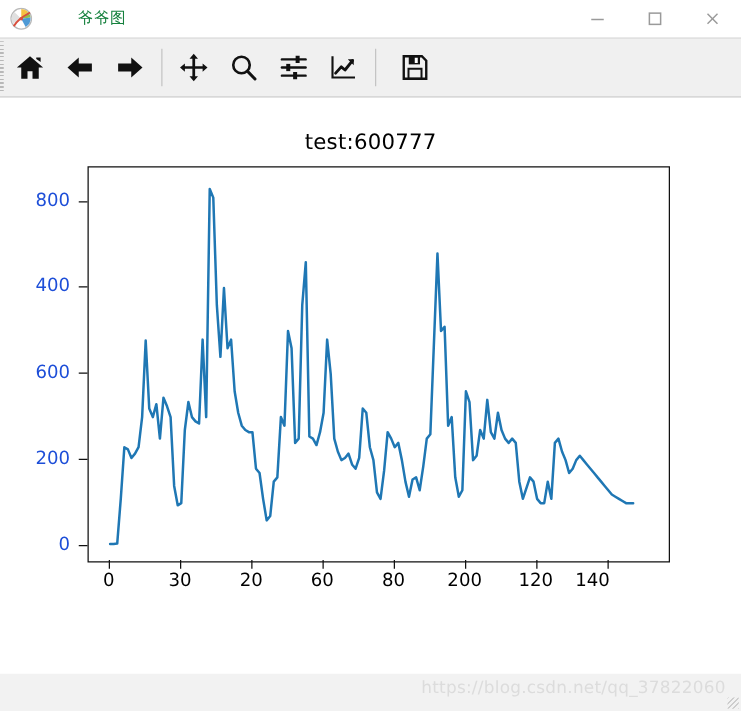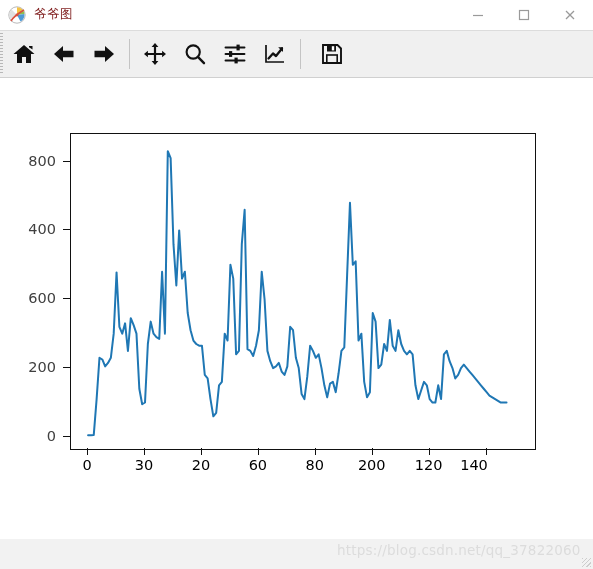--- a/index.html
+++ b/index.html
@@ -10,21 +10,21 @@
     position:relative;
   }
   
   #titlebar{
     height:29px;width:593px;background:#ffffff;
     display:flex;align-items:center;position:relative;
     border-bottom:1px solid #ffffff;
   }
   #app-icon{width:18px;height:18px;margin-left:8px;margin-right:8px;position:relative;flex:0 0 auto;}
   #app-icon svg{display:block;}
-  #win-title{font-size:12.5px;color:#7f1d1d;letter-spacing:.5px;}
+  #win-title{font-size:12.5px;color:#15803d;letter-spacing:.5px;margin-left:28px;}
   #win-buttons{position:absolute;right:0;top:0;height:29px;display:flex;align-items:center;}
   .winbtn{width:46px;height:29px;display:flex;align-items:center;justify-content:center;color:#9a9a9a;font-size:13px;}
   .winbtn svg{display:block;}
   
   #toolbar{
     height:48px;width:593px;background:#f0f0f0;
     border-top:1px solid #dcdcdc;border-bottom:1px solid #d0d0d0;
     display:flex;align-items:center;position:relative;
     box-sizing:border-box;
   }
@@ -39,21 +39,21 @@
   #figure{position:absolute;left:0;top:79px;width:593px;height:460px;background:#ffffff;}
   #chart-title{
     position:absolute;left:0;top:25px;width:593px;text-align:center;
     font-size:17px;color:#000;letter-spacing:.2px;
   }
   #plot-area{
     position:absolute;left:70px;top:54px;width:466px;height:317px;
     border:1.1px solid #111;box-sizing:border-box;background:#fff;
   }
   #plot-svg{position:absolute;left:0;top:0;}
-  .ytick-label{position:absolute;right:0;transform:translateY(-50%);font-size:14.5px;color:#404040;text-align:right;width:44px;}
+  .ytick-label{position:absolute;right:0;transform:translateY(-50%);font-size:14.5px;color:#1d4ed8;text-align:right;width:44px;}
   .ytick-mark{position:absolute;left:63px;width:7px;height:1.1px;background:#111;}
   .xtick-label{position:absolute;top:0;transform:translateX(-50%);font-size:14.5px;color:#000;}
   .xtick-mark{position:absolute;top:0;width:1.1px;height:7px;background:#111;}
   
   #controls{
     position:absolute;left:0;top:489px;width:593px;height:46px;
     display:flex;align-items:center;
   }
   
   #footer-strip{position:absolute;left:0;top:539px;width:593px;height:30px;background:#f2f2f2;}
@@ -152,20 +152,21 @@
       <path d="M3 3 H17.5 L21 6.5 V21 H3 Z" fill="none" stroke="#111" stroke-width="1.9"></path>
       <rect x="7" y="3" width="9" height="6.5" fill="#111"></rect>
       <rect x="11.8" y="4.2" width="2.4" height="4.2" fill="#fff"></rect>
       <rect x="6.8" y="13" width="10.4" height="8" fill="none" stroke="#111" stroke-width="1.6"></rect>
     </svg>
   </div>
 </div>
 
 <div id="figure">
 
+  <div id="chart-title">test:600777</div>
 
   <div id="plot-area">
     <svg id="plot-svg" width="464" height="315" viewBox="0 0 464 315">
       <polyline id="series-line" fill="none" stroke="#1f77b4" stroke-width="2" stroke-linejoin="round" stroke-linecap="round" points="17.08,301.23 19.93,301.23 22.77,300.89 25.62,265.08 28.47,223.77 31.31,225.49 34.16,232.38 37.01,228.93 39.85,223.77 42.70,199.67 45.55,138.39 48.39,192.79 51.24,199.67 54.09,189.34 56.93,216.89 59.78,184.18 62.63,191.07 65.47,199.67 68.32,254.75 71.17,270.25 74.01,268.52 76.86,210.00 79.71,187.62 82.55,199.67 85.40,203.11 88.25,204.84 91.09,137.70 93.94,199.67 96.79,17.21 99.63,24.10 102.48,110.16 105.33,151.48 108.17,96.39 111.02,144.59 113.87,137.70 116.71,179.02 119.56,196.23 122.40,206.56 125.25,210.00 128.10,211.72 130.94,211.72 133.79,240.98 136.64,244.43 139.48,265.08 142.33,282.30 145.18,278.85 148.02,251.31 150.87,247.87 153.72,199.67 156.56,206.56 159.41,130.82 162.26,144.59 165.10,220.33 167.95,216.89 170.80,110.16 173.64,75.74 176.49,215.16 179.34,216.89 182.18,222.05 185.03,211.72 187.88,196.23 190.72,137.70 193.57,165.25 196.42,216.89 199.26,227.21 202.11,234.10 204.96,232.38 207.80,228.93 210.65,237.54 213.50,240.98 216.34,232.38 219.19,192.79 222.04,196.23 224.88,223.77 227.73,234.10 230.58,259.92 233.42,265.08 236.27,242.70 239.12,211.72 241.96,216.89 244.81,223.77 247.66,220.33 250.50,234.10 253.35,251.31 256.20,263.36 259.04,249.59 261.89,247.87 264.74,258.20 267.58,239.26 270.43,216.89 273.28,213.44 276.12,141.15 278.97,68.85 281.82,130.82 284.66,127.38 287.51,206.56 290.36,199.67 293.20,247.87 296.05,263.36 298.90,258.20 301.74,179.02 304.59,187.62 307.44,234.10 310.28,230.66 313.13,210.00 315.98,216.89 318.82,185.90 321.67,211.72 324.52,216.89 327.36,196.23 330.21,210.00 333.06,216.89 335.90,220.33 338.75,216.89 341.60,220.33 344.44,251.31 347.29,265.08 350.13,256.48 352.98,247.87 355.83,251.31 358.67,265.08 361.52,268.52 364.37,268.52 367.21,251.31 370.06,265.08 372.91,220.33 375.75,216.89 378.60,227.21 381.45,234.10 384.29,244.43 387.14,240.98 389.99,234.10 392.83,230.66 395.68,234.10 398.53,237.54 401.37,240.98 404.22,244.43 407.07,247.87 409.91,251.31 412.76,254.75 415.61,258.20 418.45,261.64 421.30,263.36 424.15,265.08 426.99,266.80 429.84,268.52 432.69,268.52 435.53,268.52 438.38,NaN 441.23,NaN 444.07,NaN 446.92,NaN"></polyline>
     </svg>
   </div>
 
   <div id="yticks">
       <div class="ytick-label" style="top: 356.951px; left: 12px;">0</div>
       <div class="ytick-mark" style="top: 356.951px;"></div>

